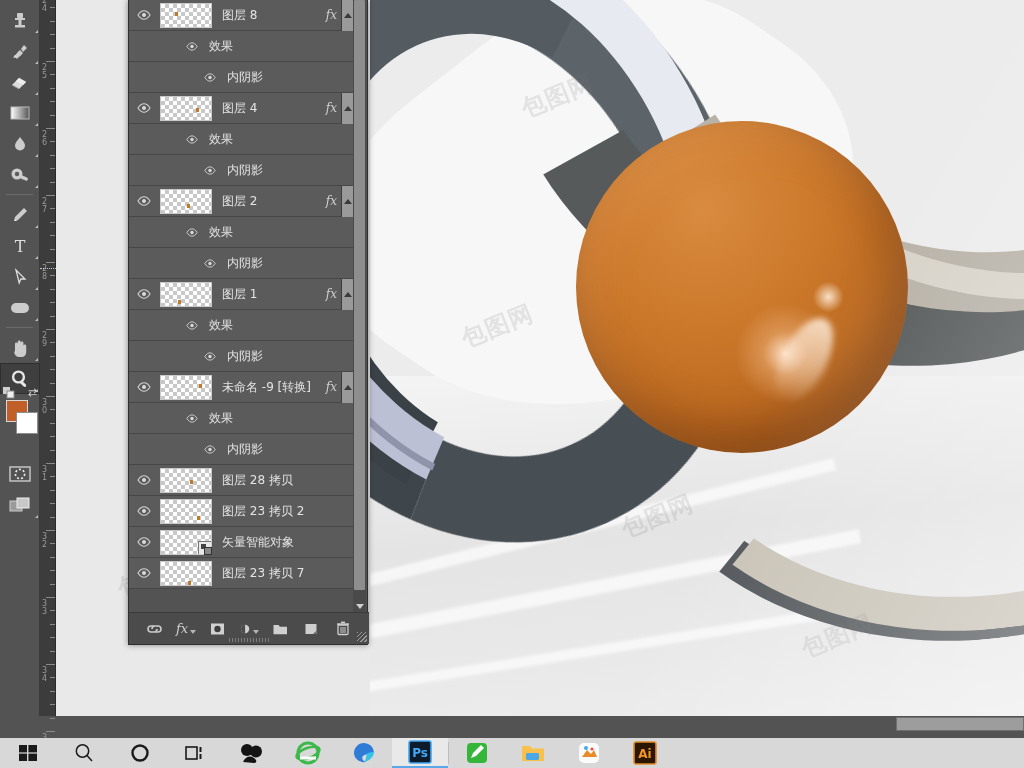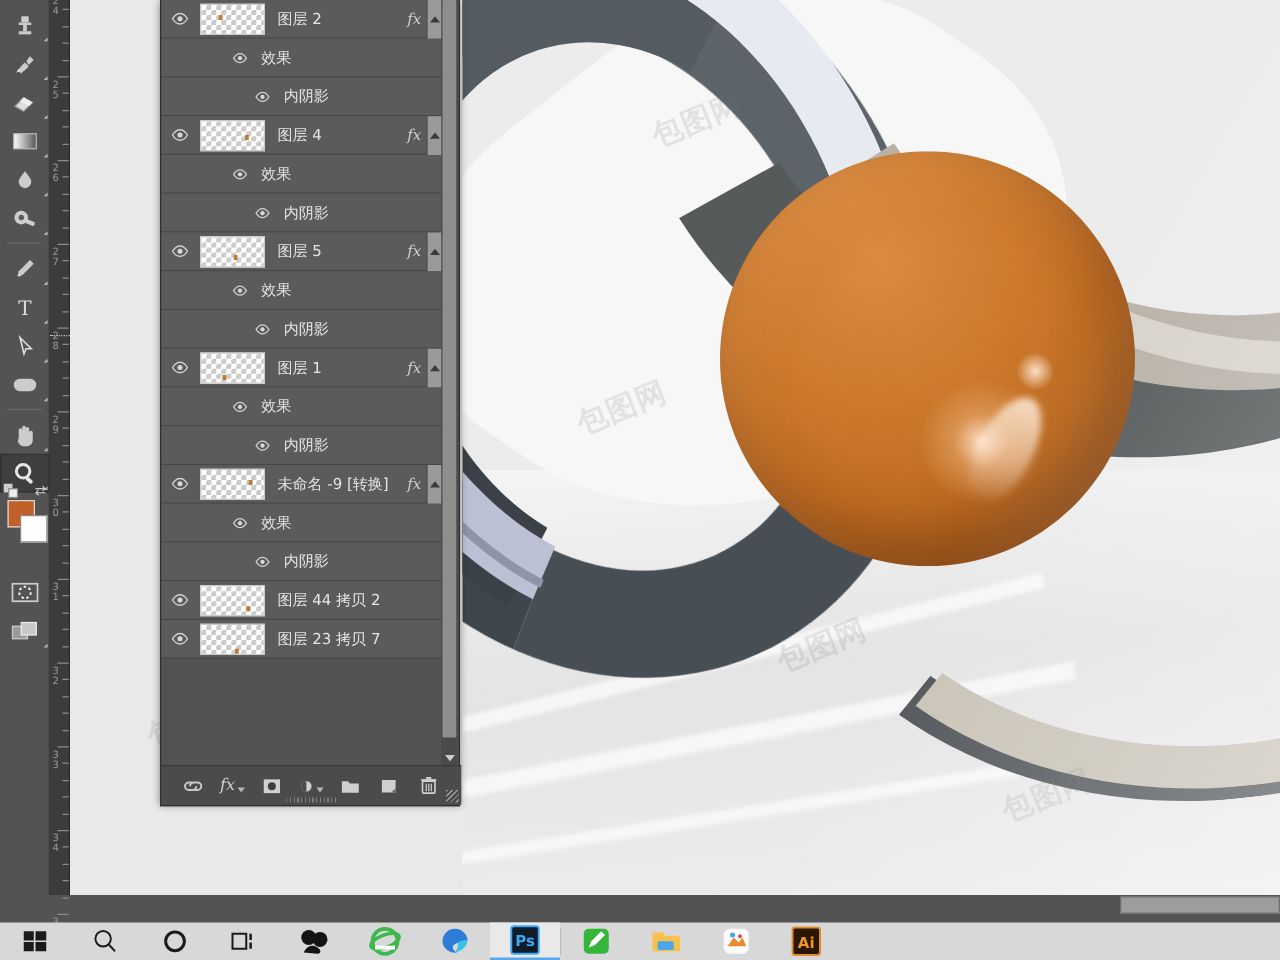--- a/index.html
+++ b/index.html
@@ -478,20 +478,88 @@
         <div class="lrow">
           <div class="eye">
             <svg width="14" height="10" viewBox="0 0 14 10">
               <path d="M1 5c2-3.2 4-4.2 6-4.2S11 1.8 13 5c-2 3.2-4 4.2-6 4.2S3 8.2 1 5z" fill="none" stroke="#d2d2d2" stroke-width="1.1"></path>
               <circle cx="7" cy="5" r="2" fill="#d8d8d8"></circle>
             </svg>
           </div>
           <div class="thumb">
             <div class="dot" style="left: 14px; top: 8px;"></div>
           </div>
+          <div class="lname">图层 8</div>
+          <div class="fx">fx</div>
+          <div class="fx-tri">
+            <i></i>
+          </div>
+        </div>
+        <div class="subrow ind1">
+          <div class="eye2">
+            <svg width="12" height="9" viewBox="0 0 14 10">
+              <path d="M1 5c2-3.2 4-4.2 6-4.2S11 1.8 13 5c-2 3.2-4 4.2-6 4.2S3 8.2 1 5z" fill="none" stroke="#d2d2d2" stroke-width="1.1"></path>
+              <circle cx="7" cy="5" r="2" fill="#d8d8d8"></circle>
+            </svg>
+          </div>
+          <div class="sublbl" style="margin-left: 6px;">效果</div>
+        </div>
+        <div class="subrow ind2">
+          <div class="eye2">
+            <svg width="12" height="9" viewBox="0 0 14 10">
+              <path d="M1 5c2-3.2 4-4.2 6-4.2S11 1.8 13 5c-2 3.2-4 4.2-6 4.2S3 8.2 1 5z" fill="none" stroke="#d2d2d2" stroke-width="1.1"></path>
+              <circle cx="7" cy="5" r="2" fill="#d8d8d8"></circle>
+            </svg>
+          </div>
+          <div class="sublbl" style="margin-left: 6px;">内阴影</div>
+        </div>
+        <div class="lrow">
+          <div class="eye">
+            <svg width="14" height="10" viewBox="0 0 14 10">
+              <path d="M1 5c2-3.2 4-4.2 6-4.2S11 1.8 13 5c-2 3.2-4 4.2-6 4.2S3 8.2 1 5z" fill="none" stroke="#d2d2d2" stroke-width="1.1"></path>
+              <circle cx="7" cy="5" r="2" fill="#d8d8d8"></circle>
+            </svg>
+          </div>
+          <div class="thumb">
+            <div class="dot" style="left: 35px; top: 11px;"></div>
+          </div>
+          <div class="lname">图层 4</div>
+          <div class="fx">fx</div>
+          <div class="fx-tri">
+            <i></i>
+          </div>
+        </div>
+        <div class="subrow ind1">
+          <div class="eye2">
+            <svg width="12" height="9" viewBox="0 0 14 10">
+              <path d="M1 5c2-3.2 4-4.2 6-4.2S11 1.8 13 5c-2 3.2-4 4.2-6 4.2S3 8.2 1 5z" fill="none" stroke="#d2d2d2" stroke-width="1.1"></path>
+              <circle cx="7" cy="5" r="2" fill="#d8d8d8"></circle>
+            </svg>
+          </div>
+          <div class="sublbl" style="margin-left: 6px;">效果</div>
+        </div>
+        <div class="subrow ind2">
+          <div class="eye2">
+            <svg width="12" height="9" viewBox="0 0 14 10">
+              <path d="M1 5c2-3.2 4-4.2 6-4.2S11 1.8 13 5c-2 3.2-4 4.2-6 4.2S3 8.2 1 5z" fill="none" stroke="#d2d2d2" stroke-width="1.1"></path>
+              <circle cx="7" cy="5" r="2" fill="#d8d8d8"></circle>
+            </svg>
+          </div>
+          <div class="sublbl" style="margin-left: 6px;">内阴影</div>
+        </div>
+        <div class="lrow">
+          <div class="eye">
+            <svg width="14" height="10" viewBox="0 0 14 10">
+              <path d="M1 5c2-3.2 4-4.2 6-4.2S11 1.8 13 5c-2 3.2-4 4.2-6 4.2S3 8.2 1 5z" fill="none" stroke="#d2d2d2" stroke-width="1.1"></path>
+              <circle cx="7" cy="5" r="2" fill="#d8d8d8"></circle>
+            </svg>
+          </div>
+          <div class="thumb">
+            <div class="dot" style="left: 26px; top: 14px;"></div>
+          </div>
           <div class="lname">图层 2</div>
           <div class="fx">fx</div>
           <div class="fx-tri">
             <i></i>
           </div>
         </div>
         <div class="subrow ind1">
           <div class="eye2">
             <svg width="12" height="9" viewBox="0 0 14 10">
               <path d="M1 5c2-3.2 4-4.2 6-4.2S11 1.8 13 5c-2 3.2-4 4.2-6 4.2S3 8.2 1 5z" fill="none" stroke="#d2d2d2" stroke-width="1.1"></path>
@@ -510,88 +578,20 @@
           <div class="sublbl" style="margin-left: 6px;">内阴影</div>
         </div>
         <div class="lrow">
           <div class="eye">
             <svg width="14" height="10" viewBox="0 0 14 10">
               <path d="M1 5c2-3.2 4-4.2 6-4.2S11 1.8 13 5c-2 3.2-4 4.2-6 4.2S3 8.2 1 5z" fill="none" stroke="#d2d2d2" stroke-width="1.1"></path>
               <circle cx="7" cy="5" r="2" fill="#d8d8d8"></circle>
             </svg>
           </div>
           <div class="thumb">
-            <div class="dot" style="left: 35px; top: 11px;"></div>
-          </div>
-          <div class="lname">图层 4</div>
-          <div class="fx">fx</div>
-          <div class="fx-tri">
-            <i></i>
-          </div>
-        </div>
-        <div class="subrow ind1">
-          <div class="eye2">
-            <svg width="12" height="9" viewBox="0 0 14 10">
-              <path d="M1 5c2-3.2 4-4.2 6-4.2S11 1.8 13 5c-2 3.2-4 4.2-6 4.2S3 8.2 1 5z" fill="none" stroke="#d2d2d2" stroke-width="1.1"></path>
-              <circle cx="7" cy="5" r="2" fill="#d8d8d8"></circle>
-            </svg>
-          </div>
-          <div class="sublbl" style="margin-left: 6px;">效果</div>
-        </div>
-        <div class="subrow ind2">
-          <div class="eye2">
-            <svg width="12" height="9" viewBox="0 0 14 10">
-              <path d="M1 5c2-3.2 4-4.2 6-4.2S11 1.8 13 5c-2 3.2-4 4.2-6 4.2S3 8.2 1 5z" fill="none" stroke="#d2d2d2" stroke-width="1.1"></path>
-              <circle cx="7" cy="5" r="2" fill="#d8d8d8"></circle>
-            </svg>
-          </div>
-          <div class="sublbl" style="margin-left: 6px;">内阴影</div>
-        </div>
-        <div class="lrow">
-          <div class="eye">
-            <svg width="14" height="10" viewBox="0 0 14 10">
-              <path d="M1 5c2-3.2 4-4.2 6-4.2S11 1.8 13 5c-2 3.2-4 4.2-6 4.2S3 8.2 1 5z" fill="none" stroke="#d2d2d2" stroke-width="1.1"></path>
-              <circle cx="7" cy="5" r="2" fill="#d8d8d8"></circle>
-            </svg>
-          </div>
-          <div class="thumb">
-            <div class="dot" style="left: 26px; top: 14px;"></div>
-          </div>
-          <div class="lname">图层 5</div>
-          <div class="fx">fx</div>
-          <div class="fx-tri">
-            <i></i>
-          </div>
-        </div>
-        <div class="subrow ind1">
-          <div class="eye2">
-            <svg width="12" height="9" viewBox="0 0 14 10">
-              <path d="M1 5c2-3.2 4-4.2 6-4.2S11 1.8 13 5c-2 3.2-4 4.2-6 4.2S3 8.2 1 5z" fill="none" stroke="#d2d2d2" stroke-width="1.1"></path>
-              <circle cx="7" cy="5" r="2" fill="#d8d8d8"></circle>
-            </svg>
-          </div>
-          <div class="sublbl" style="margin-left: 6px;">效果</div>
-        </div>
-        <div class="subrow ind2">
-          <div class="eye2">
-            <svg width="12" height="9" viewBox="0 0 14 10">
-              <path d="M1 5c2-3.2 4-4.2 6-4.2S11 1.8 13 5c-2 3.2-4 4.2-6 4.2S3 8.2 1 5z" fill="none" stroke="#d2d2d2" stroke-width="1.1"></path>
-              <circle cx="7" cy="5" r="2" fill="#d8d8d8"></circle>
-            </svg>
-          </div>
-          <div class="sublbl" style="margin-left: 6px;">内阴影</div>
-        </div>
-        <div class="lrow">
-          <div class="eye">
-            <svg width="14" height="10" viewBox="0 0 14 10">
-              <path d="M1 5c2-3.2 4-4.2 6-4.2S11 1.8 13 5c-2 3.2-4 4.2-6 4.2S3 8.2 1 5z" fill="none" stroke="#d2d2d2" stroke-width="1.1"></path>
-              <circle cx="7" cy="5" r="2" fill="#d8d8d8"></circle>
-            </svg>
-          </div>
-          <div class="thumb">
             <div class="dot" style="left: 17px; top: 17px;"></div>
           </div>
           <div class="lname">图层 1</div>
           <div class="fx">fx</div>
           <div class="fx-tri">
             <i></i>
           </div>
         </div>
         <div class="subrow ind1">
           <div class="eye2">
@@ -646,23 +646,47 @@
           <div class="sublbl" style="margin-left: 6px;">内阴影</div>
         </div>
         <div class="lrow">
           <div class="eye">
             <svg width="14" height="10" viewBox="0 0 14 10">
               <path d="M1 5c2-3.2 4-4.2 6-4.2S11 1.8 13 5c-2 3.2-4 4.2-6 4.2S3 8.2 1 5z" fill="none" stroke="#d2d2d2" stroke-width="1.1"></path>
               <circle cx="7" cy="5" r="2" fill="#d8d8d8"></circle>
             </svg>
           </div>
           <div class="thumb">
+            <div class="dot" style="left: 29px; top: 11px;"></div>
+          </div>
+          <div class="lname">图层 28 拷贝</div>
+        </div>
+        <div class="lrow">
+          <div class="eye">
+            <svg width="14" height="10" viewBox="0 0 14 10">
+              <path d="M1 5c2-3.2 4-4.2 6-4.2S11 1.8 13 5c-2 3.2-4 4.2-6 4.2S3 8.2 1 5z" fill="none" stroke="#d2d2d2" stroke-width="1.1"></path>
+              <circle cx="7" cy="5" r="2" fill="#d8d8d8"></circle>
+            </svg>
+          </div>
+          <div class="thumb">
             <div class="dot" style="left: 36px; top: 16px;"></div>
           </div>
-          <div class="lname">图层 44 拷贝 2</div>
+          <div class="lname">图层 23 拷贝 2</div>
+        </div>
+        <div class="lrow">
+          <div class="eye">
+            <svg width="14" height="10" viewBox="0 0 14 10">
+              <path d="M1 5c2-3.2 4-4.2 6-4.2S11 1.8 13 5c-2 3.2-4 4.2-6 4.2S3 8.2 1 5z" fill="none" stroke="#d2d2d2" stroke-width="1.1"></path>
+              <circle cx="7" cy="5" r="2" fill="#d8d8d8"></circle>
+            </svg>
+          </div>
+          <div class="thumb">
+            <div class="so-badge"></div>
+          </div>
+          <div class="lname">矢量智能对象</div>
         </div>
         <div class="lrow">
           <div class="eye">
             <svg width="14" height="10" viewBox="0 0 14 10">
               <path d="M1 5c2-3.2 4-4.2 6-4.2S11 1.8 13 5c-2 3.2-4 4.2-6 4.2S3 8.2 1 5z" fill="none" stroke="#d2d2d2" stroke-width="1.1"></path>
               <circle cx="7" cy="5" r="2" fill="#d8d8d8"></circle>
             </svg>
           </div>
           <div class="thumb">
             <div class="dot" style="left: 27px; top: 19px;"></div>

